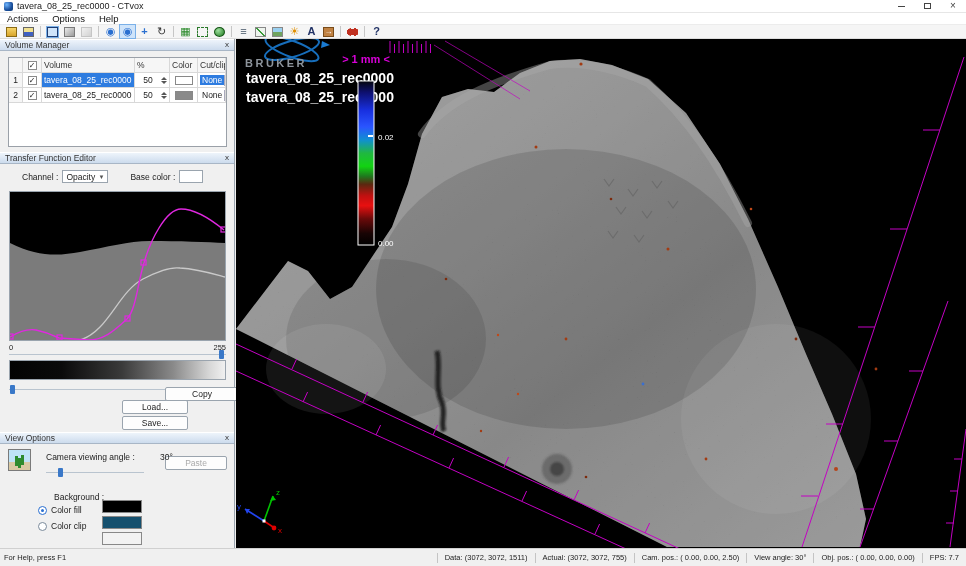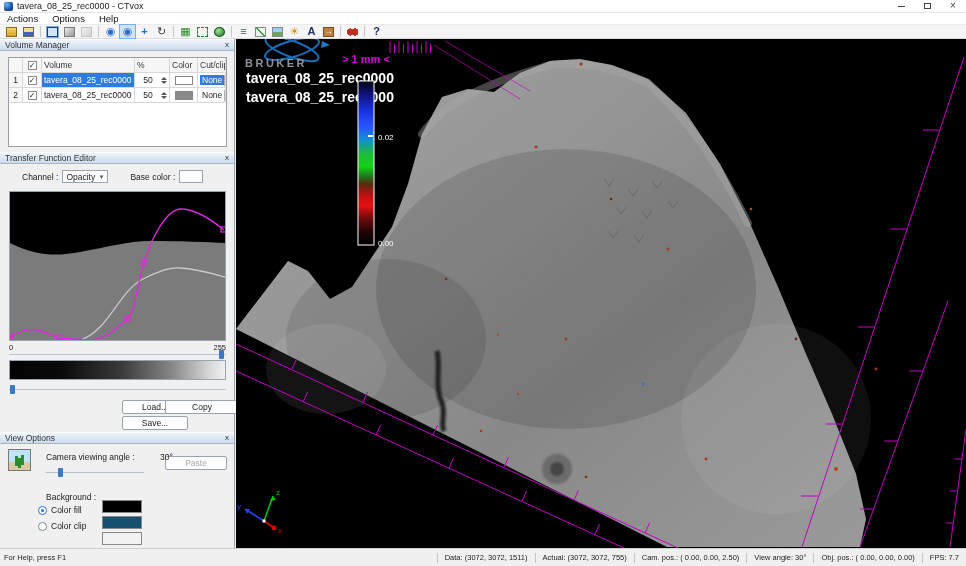--- a/index.html
+++ b/index.html
@@ -95,21 +95,21 @@
 
   
   .vo-body { height:104px; position:relative; font-size:8.5px; color:#222; }
   .vo-img { position:absolute; left:8px; top:5px; width:23px; height:22px; border:1px solid #7a7a7a;
             background:linear-gradient(#bfe3f7 62%, #d9c9a4 62%); display:flex; align-items:flex-end; justify-content:center; }
   .vo-plant { width:3px; height:10px; background:#2e8b2e; margin-bottom:2px;
               box-shadow:-3px -2px 0 0 #2e8b2e, 3px -3px 0 0 #2e8b2e; }
   .vo-cam-label { position:absolute; left:46px; top:8px;text-align:center; }
   .vo-cam-value { position:absolute; left:160px; top:8px; }
   .vo-slider { position:absolute; left:46px; top:24px; width:98px; height:9px; }
-  .vo-bg-label { position:absolute; left:46px; top:48px; }
+  .vo-bg-label { position:absolute; left:54px; top:48px; }
   .radio-row { position:absolute; left:38px; display:flex; align-items:flex-end; height:13px; }
   .radio { width:9px; height:9px; border-radius:50%; border:1px solid #7a8a9a; background:#fff; margin-right:4px; position:relative; }
   .radio.sel { border-color:#2a6fd0; }
   .radio.sel::after { content:""; position:absolute; left:2px; top:2px; width:3px; height:3px; border-radius:50%; background:#2a6fd0; }
   .bg-swatch { position:absolute; left:102px; width:40px; height:13px; border:1px solid #888; }
 
   
   .viewport { position:absolute; left:236px; top:39px; width:730px; height:509px; background:#000; }
 
   
@@ -277,21 +277,21 @@
           <span class="handle" style="left:210px"></span>
       </div>
       <div class="gradbar"></div>
       <div class="hslider" style="top:221px">
         <span class="groove"></span>
           <span class="handle" style="left:1px"></span>
       </div>
 
       <div class="btn" style="left:122px; top:236px">Load...</div>
       <div class="btn" style="left:122px; top:252px">Save...</div>
-      <div class="btn" style="left:165px; top:236px; width:74px; left:165px">Copy</div>
+      <div class="btn" style="left:165px; top:223px; width:74px; left:165px">Copy</div>
       <div class="btn disabled" style="left:165px; top:252px; width:62px">Paste</div>
     </div>
 
     <div class="panel-header">
       <span>View Options</span>
       <span class="panel-close">x</span>
     </div>
     <div class="vo-body">
       <div class="vo-img">
           <span class="vo-plant"></span>

